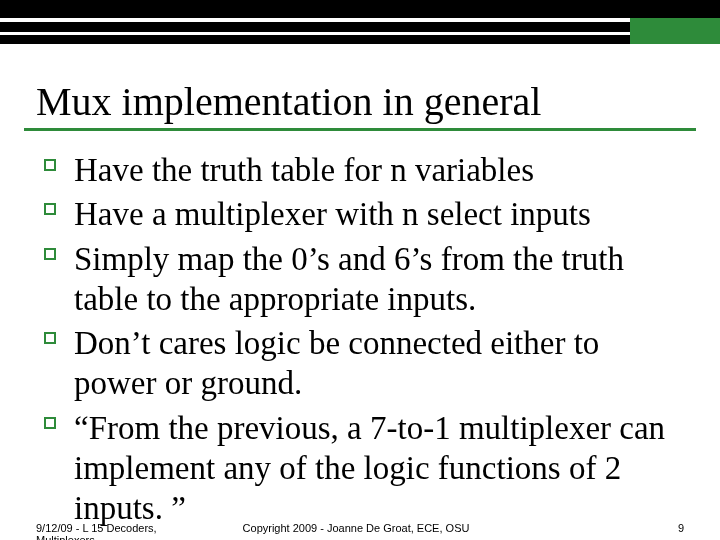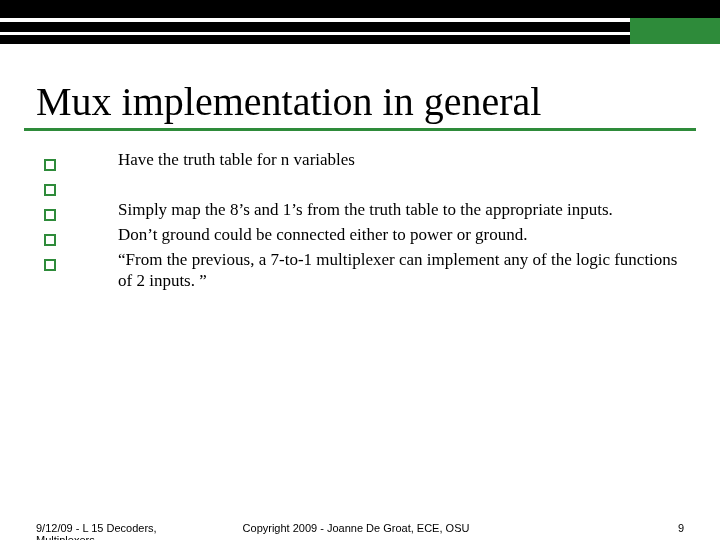--- a/index.html
+++ b/index.html
@@ -8,21 +8,21 @@
   .top-bar { position: absolute; top: 0; left: 0; width: 720px; height: 50px; }
   .top-bar .bar-top { position: absolute; left: 0; right: 0; top: 0; height: 18px; background: #000; }
   .top-bar .bar-mid { position: absolute; left: 0; right: 0; top: 18px; height: 14px; background: #000; border-top: 4px solid #fff; }
   .top-bar .bar-bot { position: absolute; left: 0; right: 0; top: 32px; height: 12px; background: #000; border-top: 3px solid #fff; }
   .accent { position: absolute; top: 18px; right: 0; width: 90px; height: 26px; background: #2e8b3a; border-top: 0; }
   .title { position: absolute; left: 36px; top: 78px; width: 650px; font-size: 40px; font-weight: 400; }
   .underline { position: absolute; left: 24px; top: 128px; width: 672px; height: 3px; background: #2e8b3a; }
   .body { position: absolute; left: 44px; top: 150px; width: 640px; }
   .item { display: flex; align-items: flex-start; margin-bottom: 4px; }
   .bullet { width: 12px; height: 12px; border: 2px solid #2e8b3a; background: transparent; margin-top: 9px; margin-right: 18px; flex-shrink: 0; }
-  .text { font-size: 17px; line-height: 1.22; letter-spacing: 0; margin-left: 44px; }
+  .text { font-size: 33px; line-height: 1.22; letter-spacing: 0; }
   .footer { position: absolute; left: 0; bottom: 18px; width: 720px; display: flex; align-items: flex-start; font-family: Arial, Helvetica, sans-serif; font-size: 11px; color: #000; }
   .footer .left { position: absolute; left: 36px; width: 160px; }
   .footer .center { position: absolute; left: 0; right: 8px; text-align: center; }
   .footer .right { position: absolute; right: 36px; }
 </style>
 </head>
 <body>
 
 <div class="slide">
 
@@ -36,28 +36,29 @@
   <h1 class="title">Mux implementation in general</h1>
   <div class="underline"></div>
 
   <div class="body">
     <div class="item">
       <span class="bullet"></span>
       <span class="text">Have the truth table for n variables</span>
     </div>
     <div class="item">
       <span class="bullet"></span>
+      <span class="text">Have a multiplexer with n select inputs</span>
     </div>
     <div class="item">
       <span class="bullet"></span>
-      <span class="text">Simply map the 8’s and 1’s from the truth table to the appropriate inputs.</span>
+      <span class="text">Simply map the 0’s and 6’s from the truth table to the appropriate inputs.</span>
     </div>
     <div class="item">
       <span class="bullet"></span>
-      <span class="text">Don’t ground could be connected either to power or ground.</span>
+      <span class="text">Don’t cares logic be connected either to power or ground.</span>
     </div>
     <div class="item">
       <span class="bullet"></span>
       <span class="text">“From the previous, a 7-to-1 multiplexer can implement any of the logic functions of 2 inputs. ”</span>
     </div>
   </div>
 
   <div class="footer">
     <div class="left">
       <div>9/12/09 - L 15 Decoders,</div>

